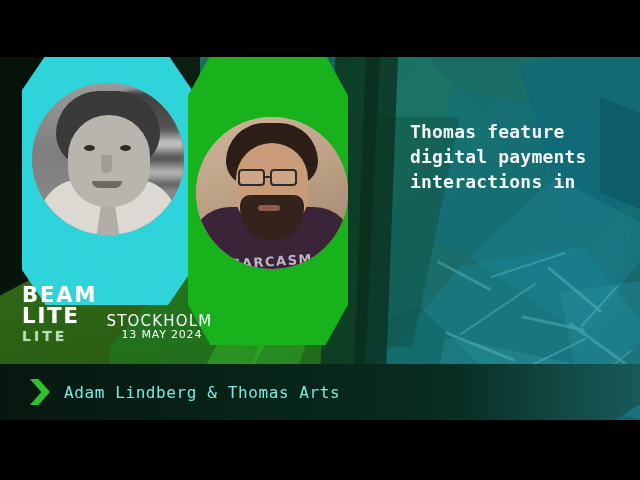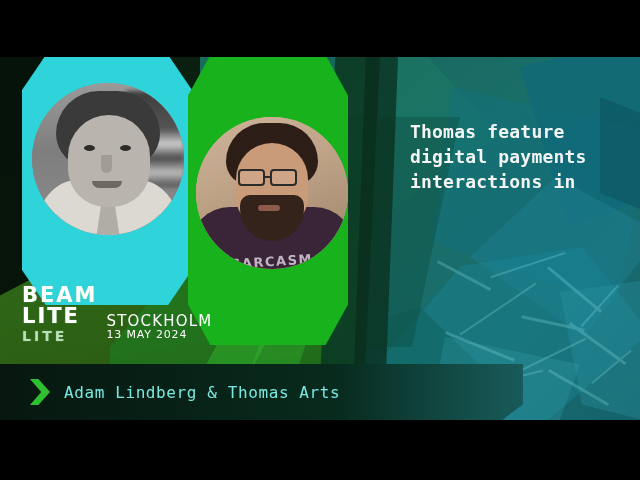--- a/index.html
+++ b/index.html
@@ -254,25 +254,25 @@
   }
   .logo-word.lite {
     font-size:14px; letter-spacing:3px; margin-top:2px;
     color:rgba(255,255,255,.42);
   }
   .event-info {
     font-family:"DejaVu Sans", sans-serif;
     color:#ffffff; line-height:13px; padding-bottom:2px;
   }
   .event-info .city { font-size:15px; letter-spacing:1.2px; display:block; }
-  .event-info .date { font-size:11px; letter-spacing:.8px; display:block; }
+  .event-info .date { font-size:11px; letter-spacing:.8px; display:block;margin-left:15px; }
 
   
   #namebar {
-    position:absolute; left:0; bottom:0; width:523px; height:56px;
+    position:absolute; left:0; bottom:0; width:640px; height:56px;
     z-index:40; overflow:hidden;
     background:linear-gradient(90deg,#07170f 0%,#08291c 60%,#0a3b34 100%);
     clip-path:polygon(0 0,100% 0,100% 72%,96% 100%,0 100%);
     text-decoration:underline;
   }
   #namebar .nb-sheen {
     position:absolute; right:0; top:0; width:180px; height:56px;
     background:linear-gradient(90deg,rgba(40,140,150,0) 0%,rgba(50,150,160,.35) 100%);
   }
   #namebar .nb-inner {

